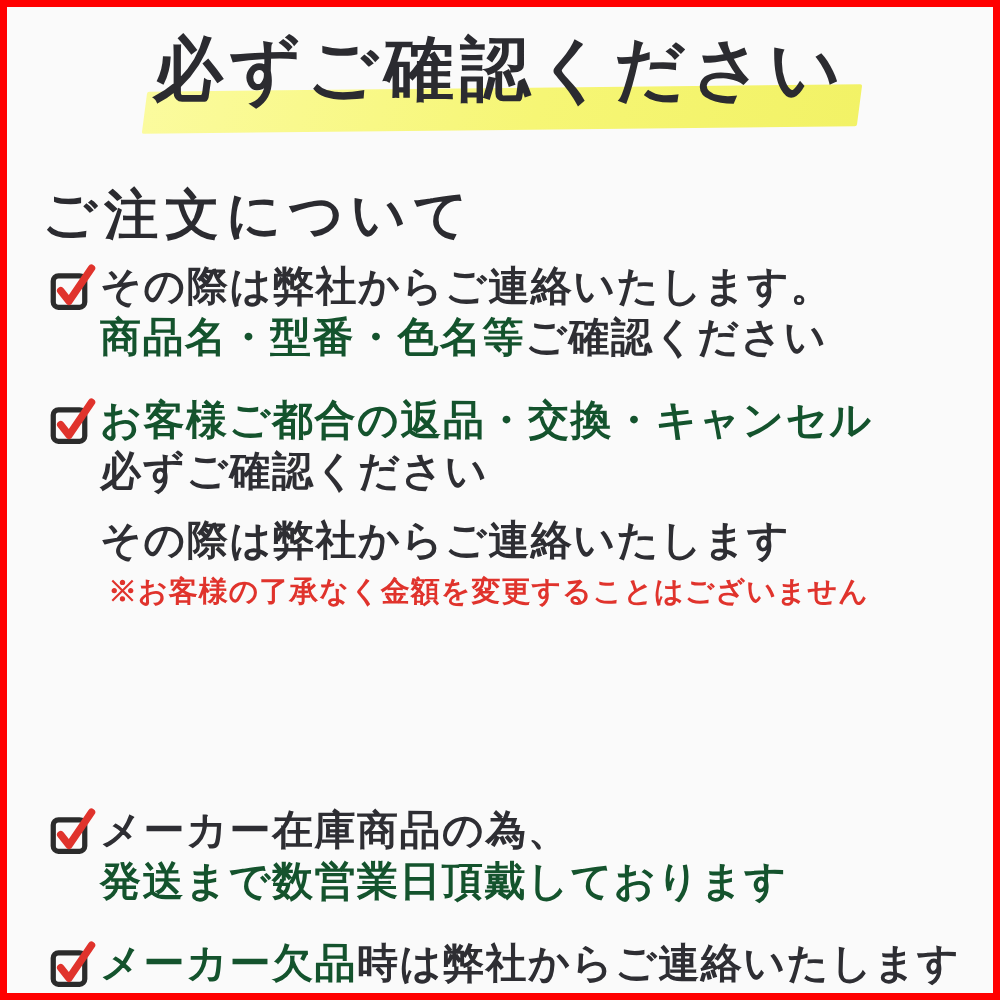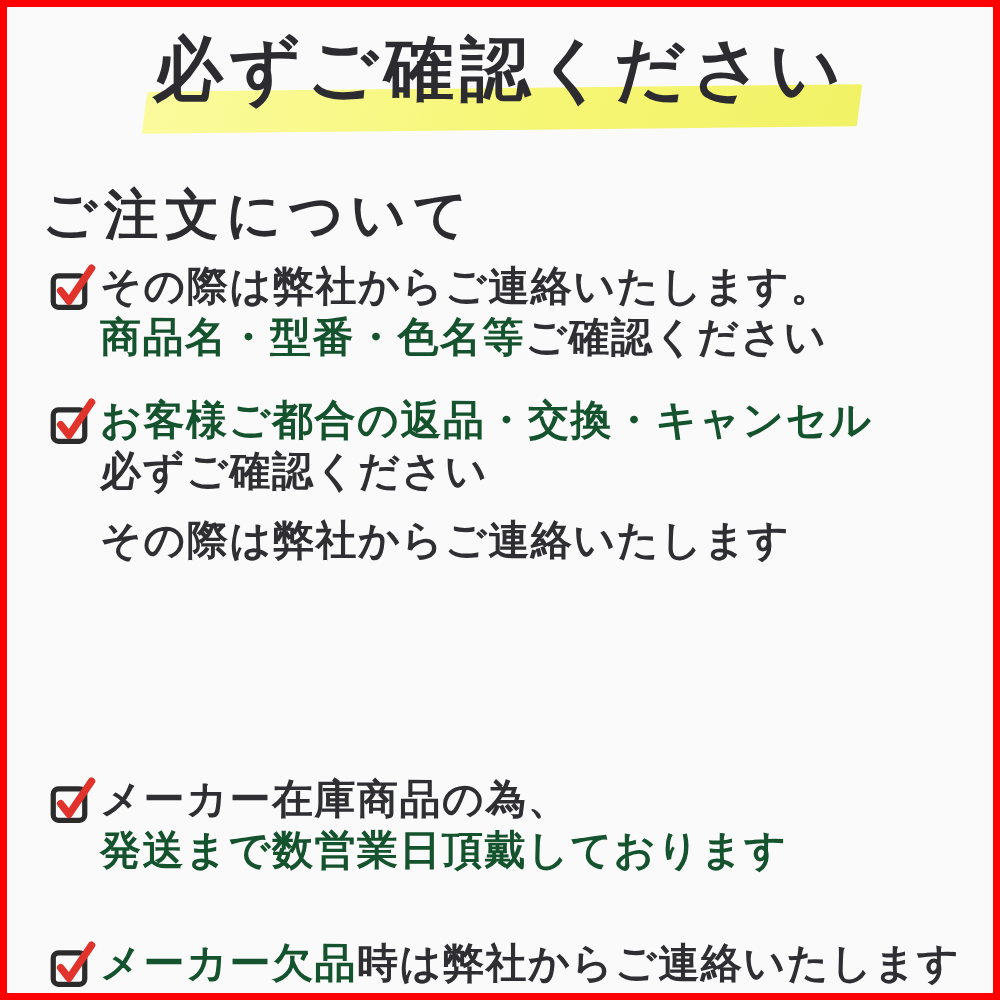--- a/index.html
+++ b/index.html
@@ -55,21 +55,21 @@
     color: #2b2b30;
     white-space: nowrap;
   }
   .pos-h1 { top: 176px; }
   .pos-h2 { top: 668px; }
   
   .item { position: absolute; left: 41px; }
   .pos-i1 { top: 254px; }
   .pos-i2 { top: 388px; }
   .pos-i3 { top: 508px; }
-  .pos-i4 { top: 767px; font-family: Liberation Serif, serif; }
+  .pos-i4 { top: 798px; font-family: Liberation Serif, serif; }
   .pos-i5 { top: 908px; margin-top: 23px; }
   .row { display: flex; align-items: flex-start; }
   .cb { width: 48px; height: 48px; flex: 0 0 48px; margin: 2px 4px 0 0; }
   .cb-box { fill: none; stroke: #2b2b2b; stroke-width: 7; }
   .cb-check { fill: none; stroke: #e0332c; stroke-width: 10; stroke-linecap: round; stroke-linejoin: round; }
   .line {
     font-size: 41px;
     line-height: 51px;
     font-weight: 600;
     letter-spacing: 1.5px;
@@ -117,20 +117,21 @@
         <rect class="cb-box" x="7" y="17" width="42" height="42" rx="7"></rect>
         <path class="cb-check" d="M17 37 L28 51 L58 7"></path>
       </svg>
       <div class="line"><span class="seg red">お客様ご都合の返品・交換・キャンセル</span></div>
     </div>
     <div class="line indent"><span class="seg">必ずご確認ください</span></div>
   </section>
 
   <section class="item pos-i3">
     <div class="line indent"><span class="seg">その際は弊社からご連絡いたします</span></div>
+    <div class="note">※お客様の了承なく金額を変更することはございません</div>
   </section>
 
 
   <section class="item pos-i4">
     <div class="row">
       <svg class="cb" viewBox="0 0 64 64" aria-hidden="true">
         <rect class="cb-box" x="7" y="17" width="42" height="42" rx="7"></rect>
         <path class="cb-check" d="M17 37 L28 51 L58 7"></path>
       </svg>
       <div class="line"><span class="seg">メーカー在庫商品の為、</span></div>

